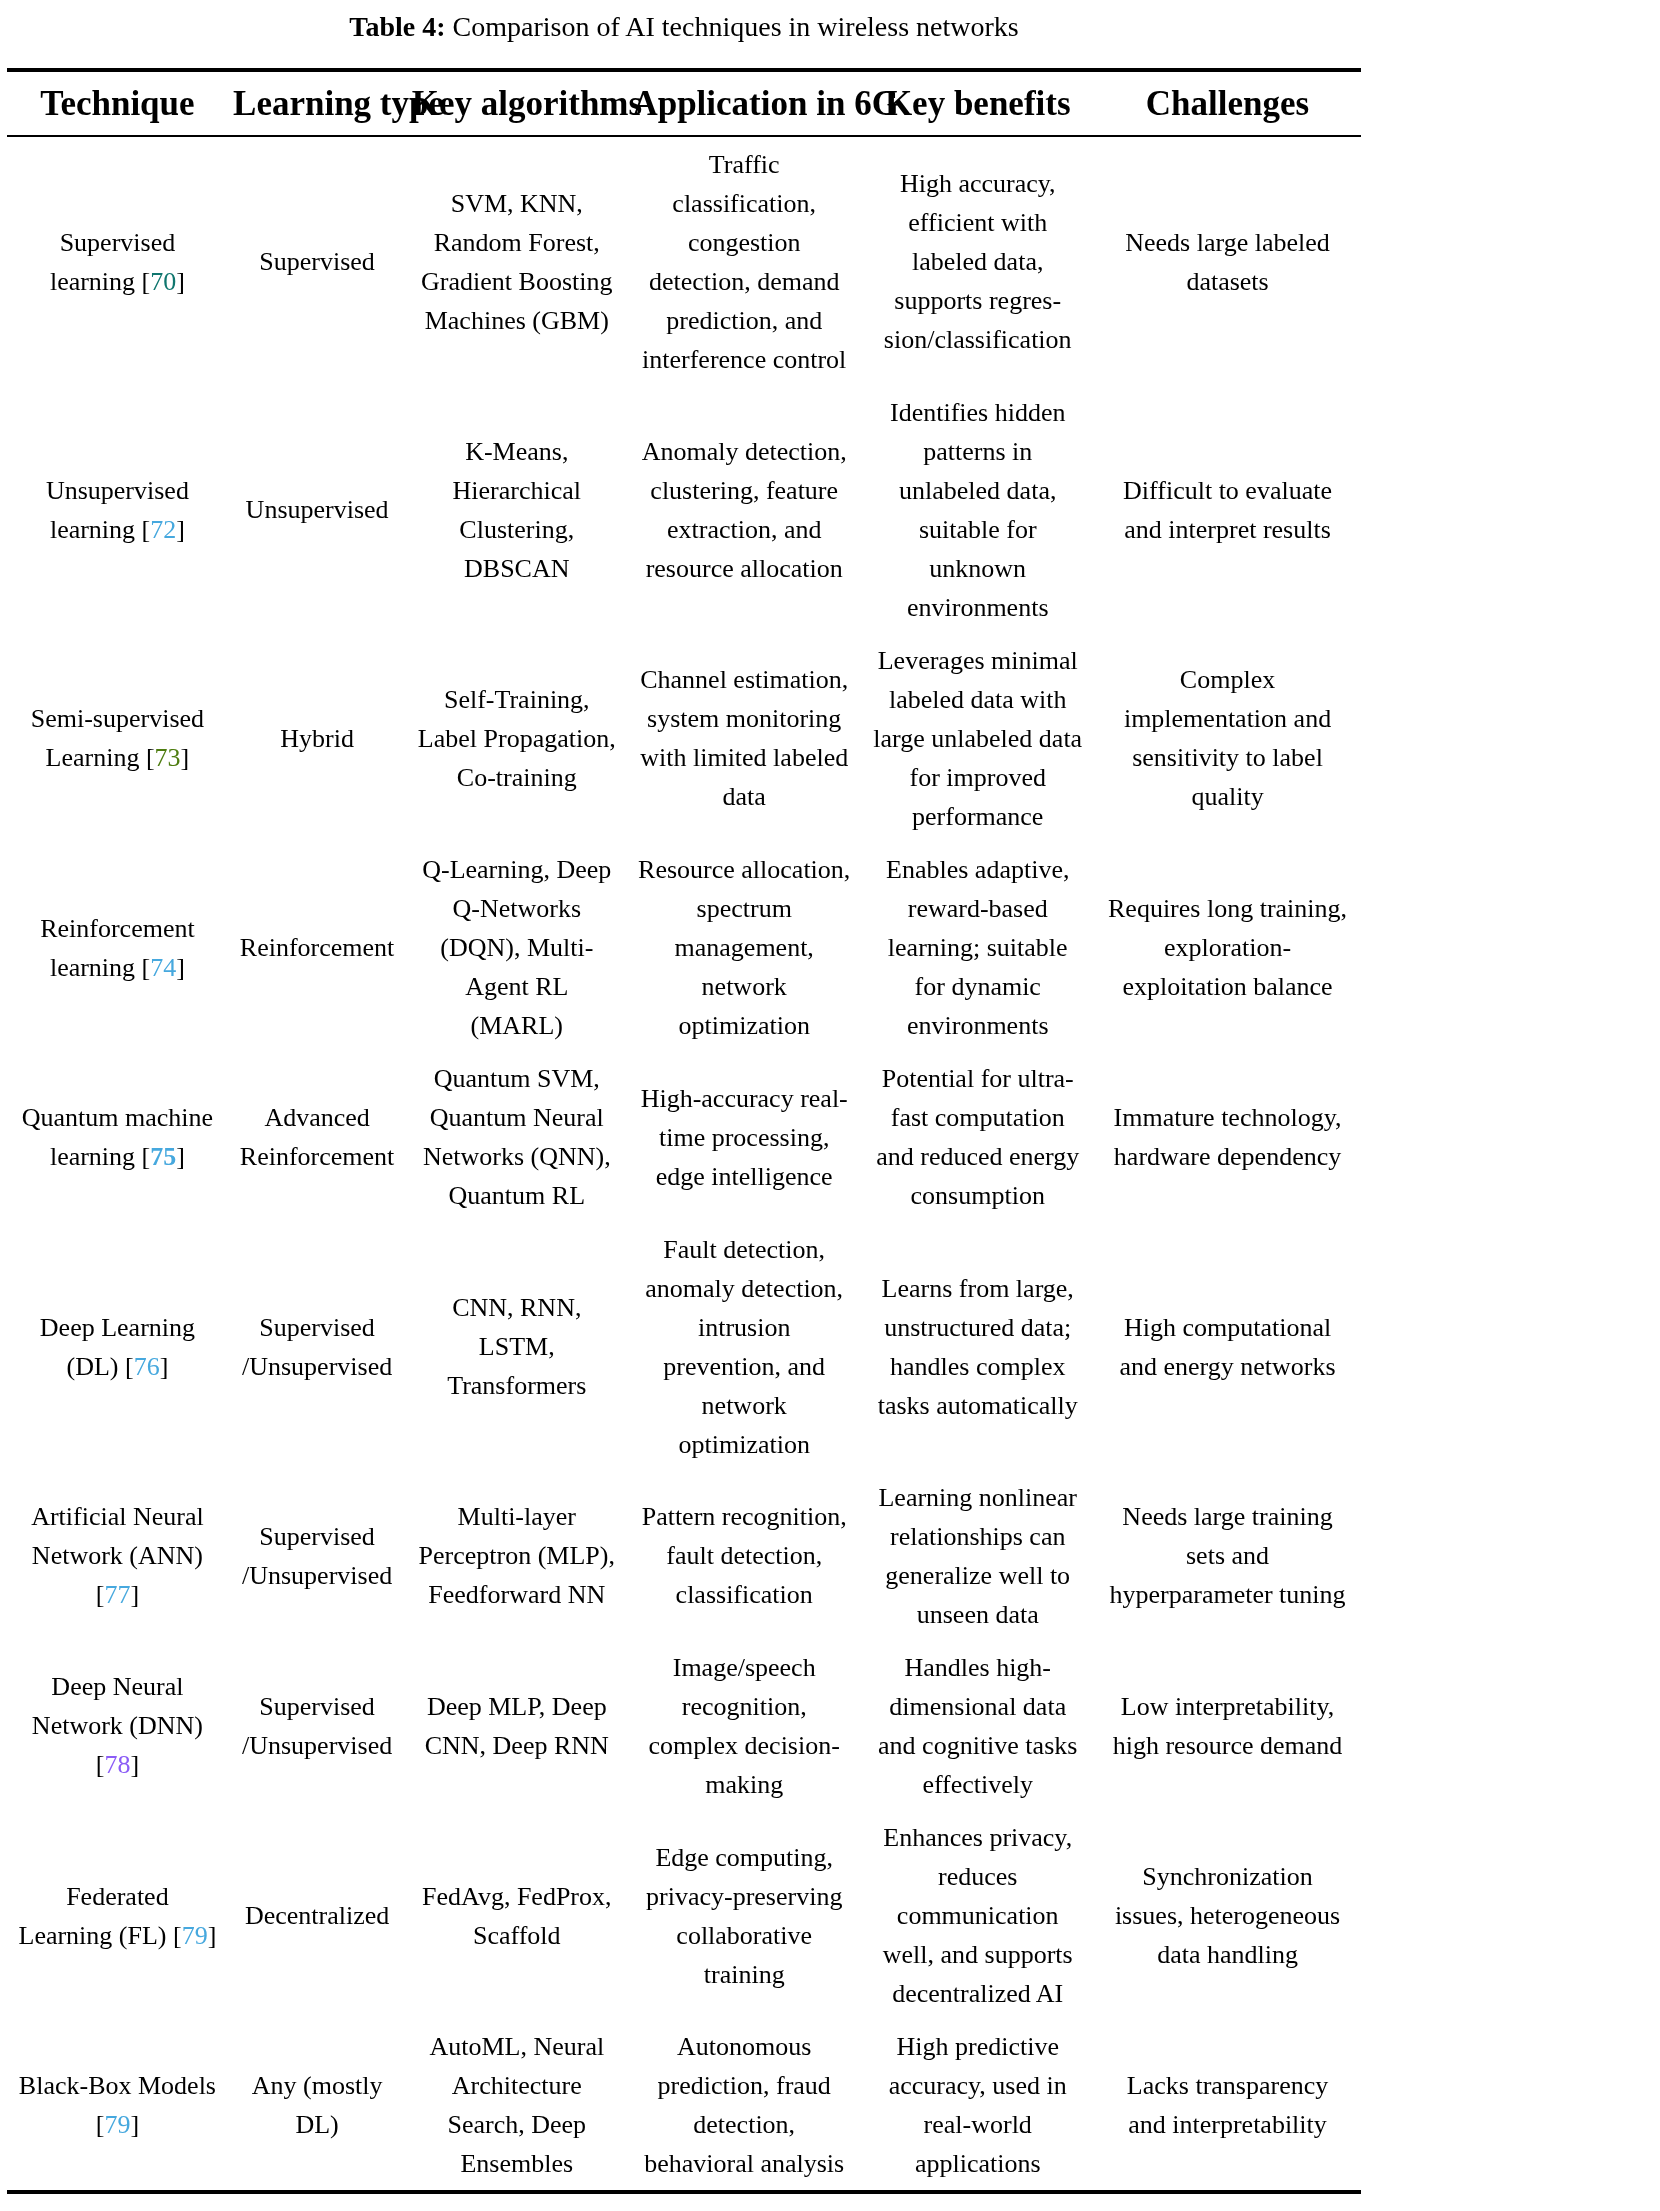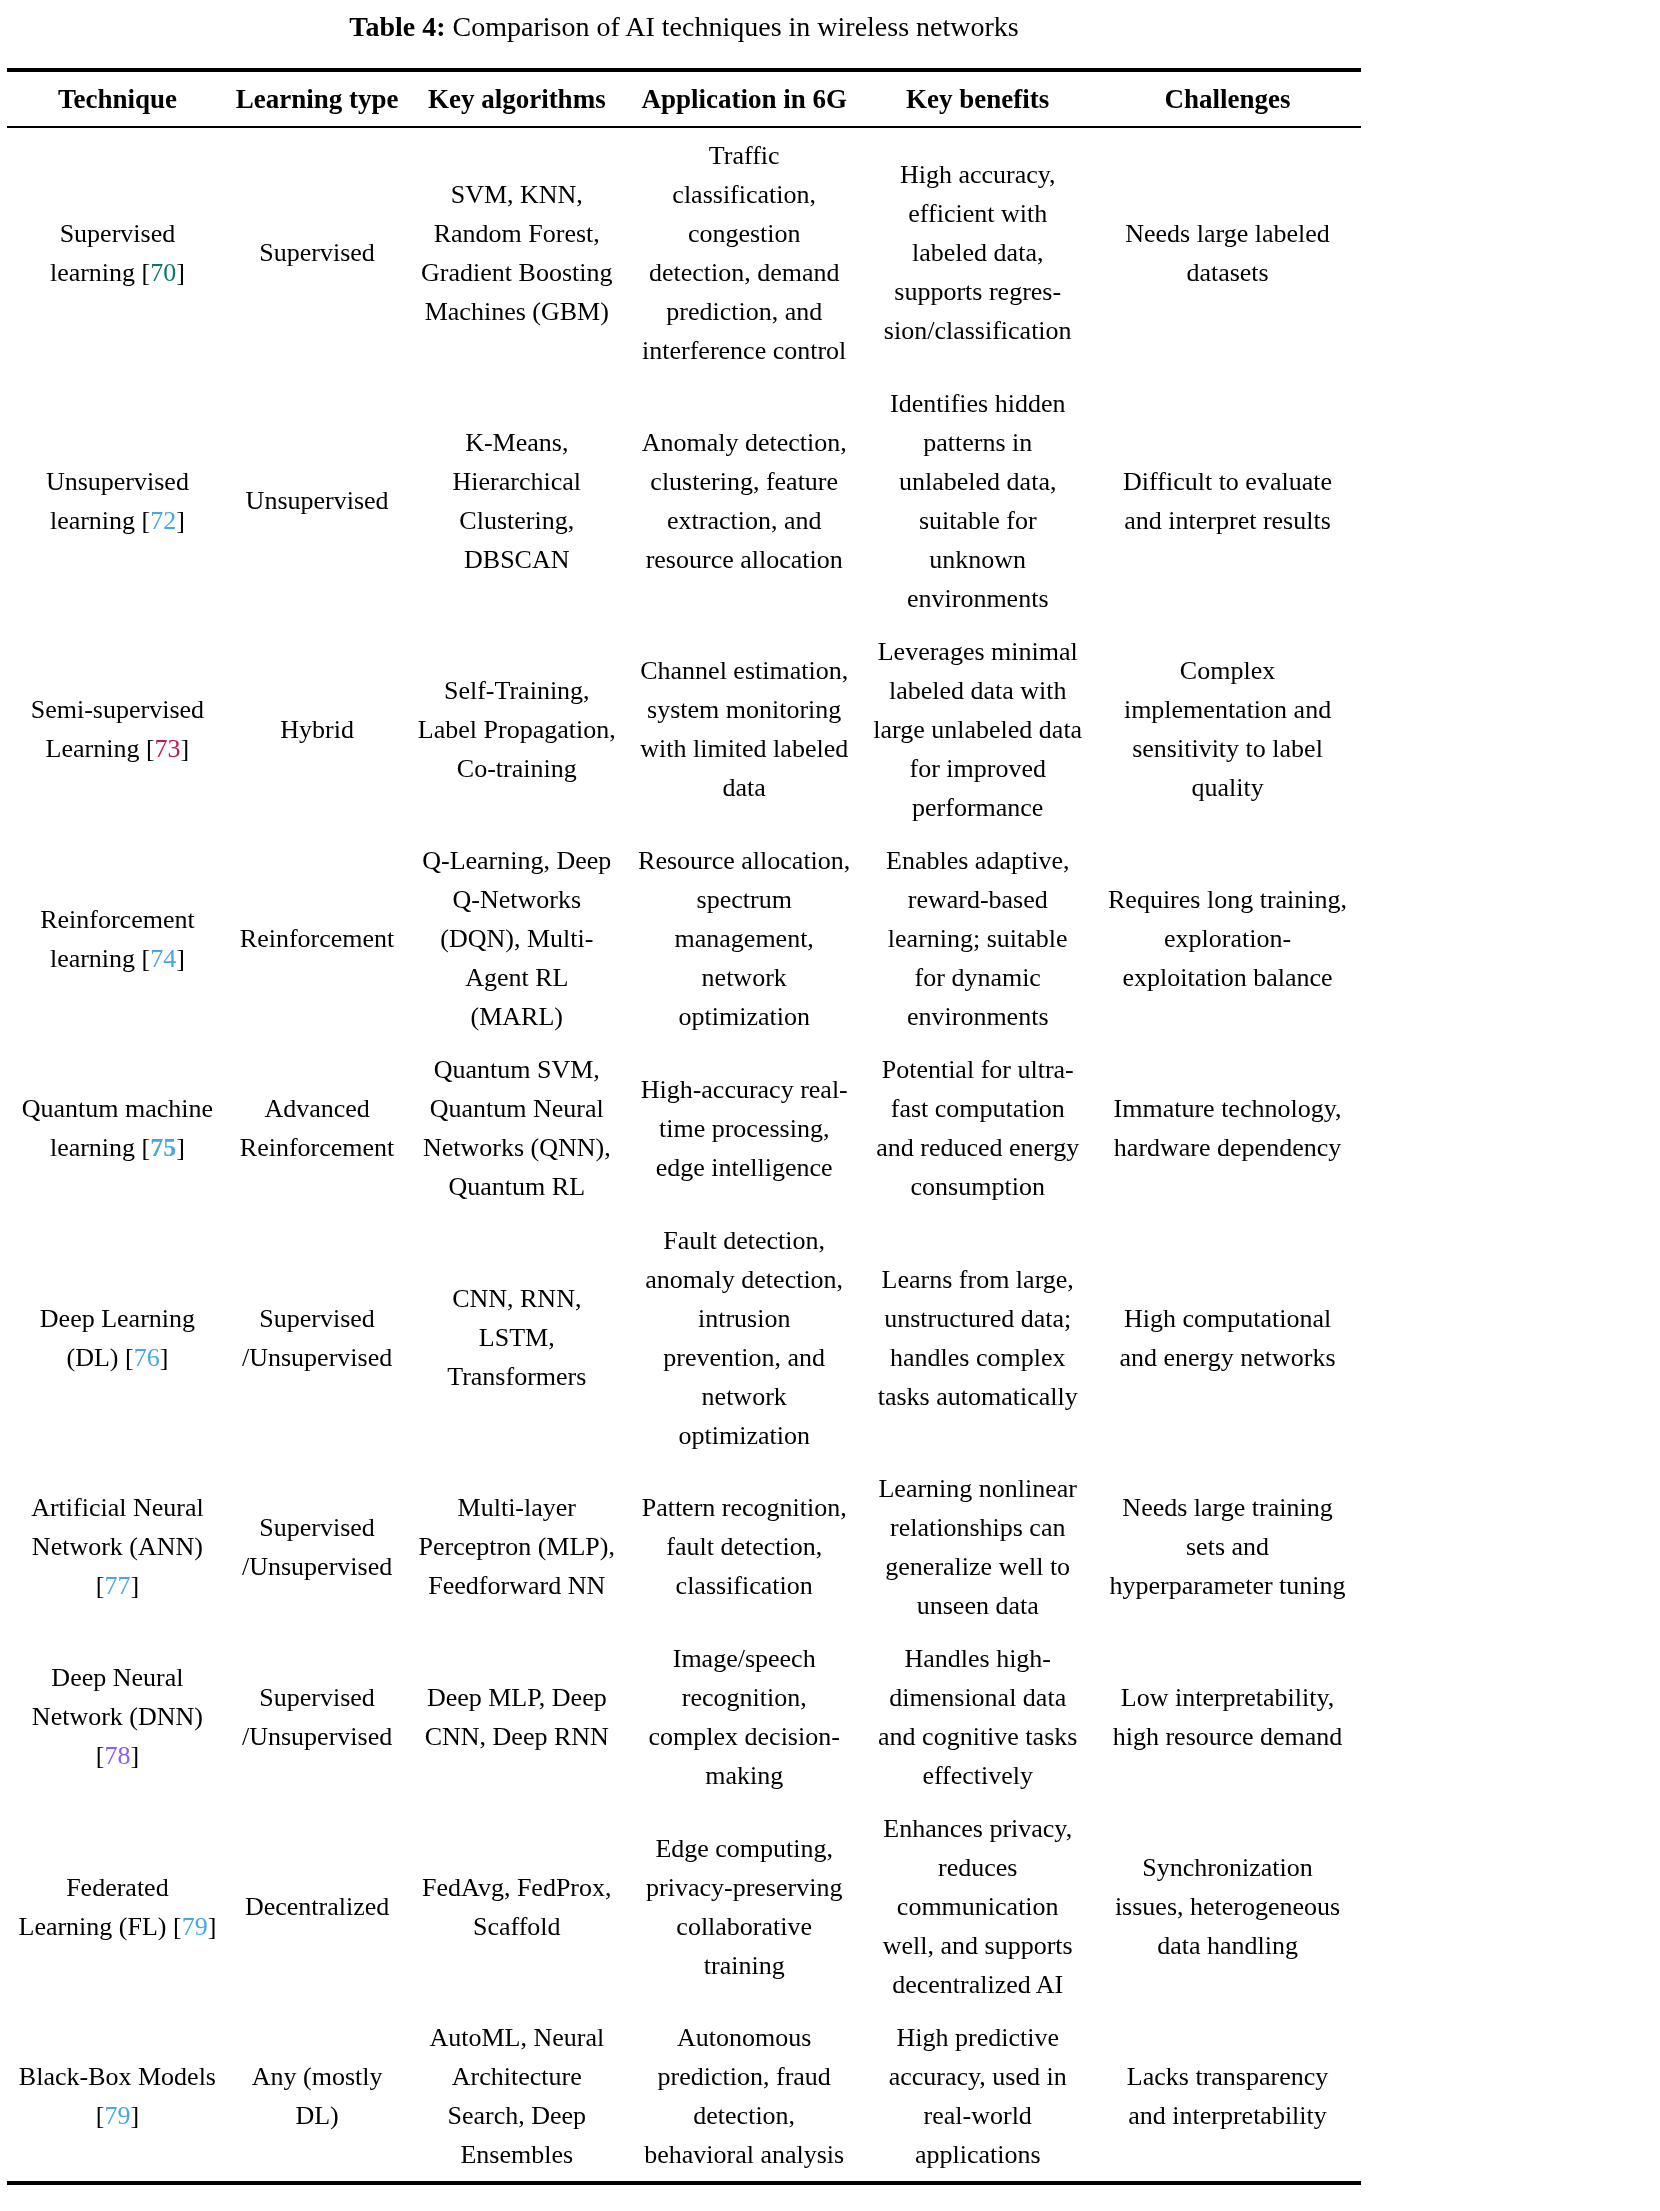--- a/index.html
+++ b/index.html
@@ -35,21 +35,21 @@
   col.c-technique   { width: 16.3%; }
   col.c-learning    { width: 13.2%; }
   col.c-algorithms  { width: 16.3%; }
   col.c-application { width: 17.3%; }
   col.c-benefits    { width: 17.2%; }
   col.c-challenges  { width: 19.7%; }
   thead tr {
     border-bottom: 2.7px solid #000;
   }
   th {
-    font-size: 27px;
+    font-size: 35px;
     font-weight: bold;
     padding: 11.6px 5.3px;
     text-align: center;
     white-space: nowrap;
   }
   td {
     font-size: 26px;
     line-height: 1.5;
     text-align: center;
     vertical-align: middle;
@@ -99,21 +99,21 @@
         </tr>
         <tr>
           <td>Unsupervised learning [<span class="cite" style="color: rgb(70, 168, 222);">72</span>]</td>
           <td>Unsupervised</td>
           <td>K-Means, Hierarchical Clustering, DBSCAN</td>
           <td>Anomaly detection, clustering, feature extraction, and resource allocation</td>
           <td>Identifies hidden patterns in unlabeled data, suitable for unknown environments</td>
           <td>Difficult to evaluate and interpret results</td>
         </tr>
         <tr>
-          <td>Semi-supervised Learning [<span class="cite" style="color: #be185d;">73</span>]</td>
+          <td>Semi-supervised Learning [<span class="cite" style="color: #4d7c0f;">73</span>]</td>
           <td>Hybrid</td>
           <td>Self-Training, Label Propagation, Co-training</td>
           <td>Channel estimation, system monitoring with limited labeled data</td>
           <td>Leverages minimal labeled data with large unlabeled data for improved performance</td>
           <td>Complex implementation and sensitivity to label quality</td>
         </tr>
         <tr>
           <td>Reinforcement learning [<span class="cite" style="color: rgb(70, 168, 222);">74</span>]</td>
           <td>Reinforcement</td>
           <td>Q-Learning, Deep Q-Networks (DQN), Multi-Agent RL (MARL)</td>

